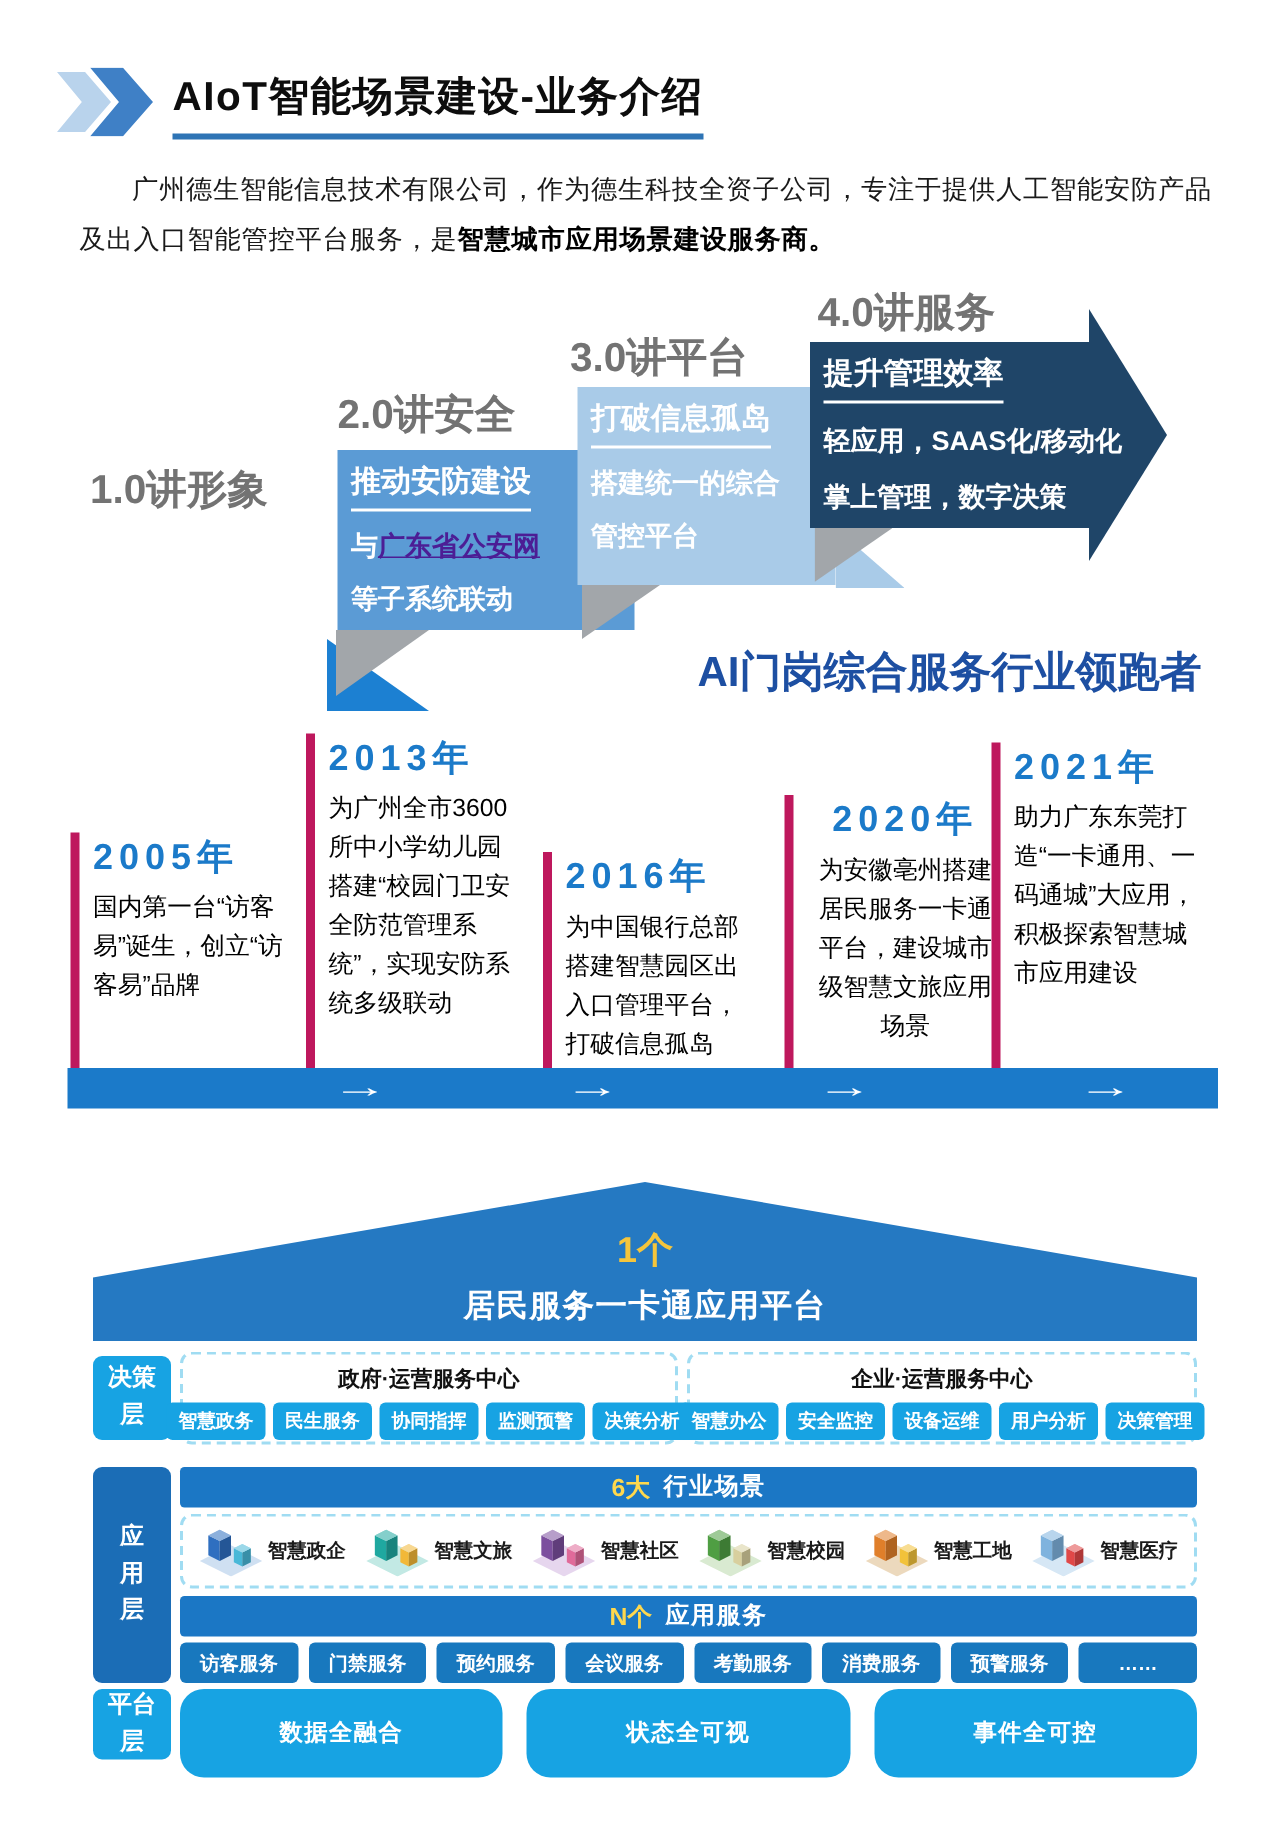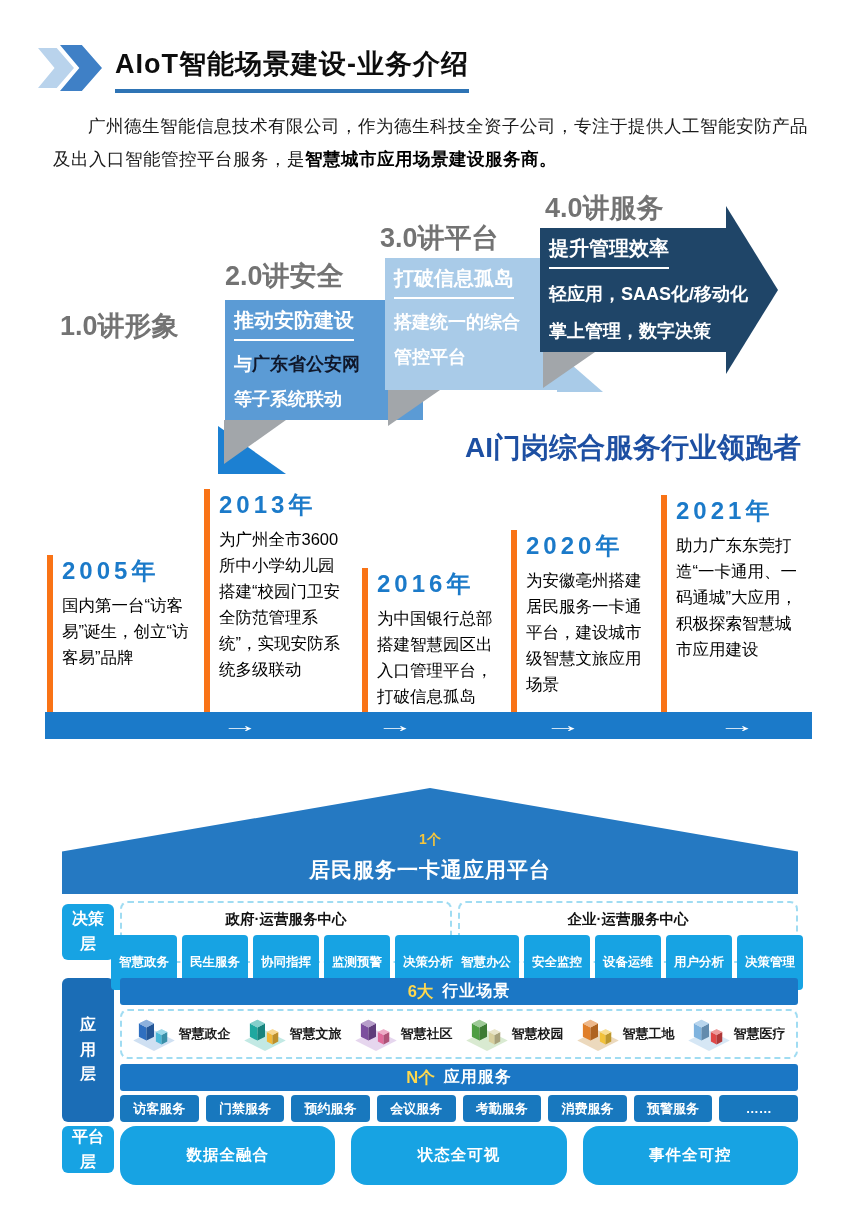--- a/index.html
+++ b/index.html
@@ -39,54 +39,54 @@
   .fold{position:absolute;background:#a2a6aa;clip-path:polygon(0 0,100% 0,0 100%);}
   .fold1{left:224px;top:420px;width:62px;height:44px;}
   .fold2{left:388px;top:390px;width:52px;height:36px;}
   .fold3{left:543px;top:352px;width:52px;height:36px;}
   .arrow-head{position:absolute;left:726px;top:206px;width:0;height:0;
         border-left:52px solid #1f4568;border-top:84px solid transparent;border-bottom:84px solid transparent;}
   .slogan{position:absolute;left:452px;top:429px;width:362px;text-align:center;
         font-size:28px;font-weight:900;color:#1d4fa2;white-space:nowrap;}
 
   
-  .tl-col{position:absolute;width:146px;border-left:6px solid #f97316;padding-left:9px;box-sizing:border-box;}
+  .tl-col{position:absolute;width:146px;border-left:6px solid #be185d;padding-left:9px;box-sizing:border-box;}
   .tl-col:nth-of-type(1){left:47px;top:555px;height:157px;}
   .tl-col:nth-of-type(2){left:204px;top:489px;height:223px;}
   .tl-col:nth-of-type(3){left:362px;top:568px;height:144px;}
-  .tl-col:nth-of-type(4){left:511px;top:530px;height:182px;}
+  .tl-col:nth-of-type(4){left:523px;top:530px;height:182px;text-align:center;}
   .tl-col:nth-of-type(5){left:661px;top:495px;height:217px;}
   .tl-year{font-size:24px;font-weight:800;color:#1b7ac9;letter-spacing:4px;margin-bottom:5px;}
   .tl-text{font-size:16.5px;line-height:26px;color:#000000;}
   .tl-bar{position:absolute;left:45px;top:712px;width:767px;height:27px;background:#1b7ac9;}
   .tl-arrow{position:absolute;top:0;color:#fff;font-size:20px;line-height:26px;font-weight:700;
         transform:scaleX(1.9);}
   .tl-arrow:nth-of-type(1){left:185px;} .tl-arrow:nth-of-type(2){left:340px;}
   .tl-arrow:nth-of-type(3){left:508px;} .tl-arrow:nth-of-type(4){left:682px;}
 
   
   .roof{position:absolute;left:62px;top:788px;width:736px;height:106px;background:#2579c2;
         clip-path:polygon(50% 0,100% 60%,100% 100%,0 100%,0 60%);
         display:flex;flex-direction:column;align-items:center;justify-content:flex-end;padding-bottom:10px;box-sizing:border-box;}
-  .roof-count{color:#f5c53c;font-size:14px;font-weight:800;}
+  .roof-count{color:#f5c53c;font-size:24px;font-weight:800;}
   .roof-title{color:#fff;font-size:21px;font-weight:800;margin-top:7px;letter-spacing:1px;}
 
   .layer-lbl{position:absolute;left:62px;width:52px;border-radius:6px;color:#fff;font-weight:800;
         font-size:16px;display:flex;align-items:center;justify-content:center;text-align:center;}
   .layer-lbl span{display:block;word-break:break-all;line-height:1.55;}
   .lbl-decision{top:904px;height:56px;background:#17a3e3;} .lbl-decision span{width:36px;}
   .lbl-application{top:978px;height:144px;background:#1b6db6;} .lbl-application span{width:18px;}
   .lbl-platform{top:1126px;height:47px;background:#17a3e3;} .lbl-platform span{width:36px;}
 
   .svc-box{position:absolute;top:901px;height:62px;border:2px dashed #a0dcf2;border-radius:8px;
         background:#fff;box-sizing:border-box;}
   .svc-left{left:120px;width:332px;} .svc-right{left:458px;width:340px;}
   .svc-title{text-align:center;font-size:14.5px;font-weight:800;color:#111;margin-top:7px;}
   .svc-btns{display:flex;justify-content:center;gap:5px;margin-top:6px;}
-  .svc-btn{background:#17a3e3;color:#fff;font-size:12.5px;font-weight:700;padding:19px 8px;
+  .svc-btn{background:#17a3e3;color:#fff;font-size:12.5px;font-weight:700;padding:4px 8px;
         border-radius:4px;white-space:nowrap;}
 
   .band{position:absolute;left:120px;width:678px;height:27px;background:#1b77c5;border-radius:3px;
         display:flex;align-items:center;justify-content:center;gap:9px;}
   .band-scenes{top:978px;} .band-services{top:1064px;}
   .band .count{color:#ffd84d;font-weight:800;font-size:16.5px;}
   .band .btitle{color:#fff;font-weight:800;font-size:16px;letter-spacing:1px;}
 
   .scene-box{position:absolute;left:120px;top:1009px;width:678px;height:50px;border:2px dashed #a0dcf2;
         border-radius:8px;background:#fff;box-sizing:border-box;display:flex;align-items:center;
@@ -114,21 +114,21 @@
 
   <div class="intro"><span>广州德生智能信息技术有限公司，作为德生科技全资子公司，专注于提供人工智能安防产品及出入口智能管控平台服务，是</span><b>智慧城市应用场景建设服务商。</b></div>
 
   <div class="tail tail1"></div>
   <div class="fold fold1"></div>
   <div class="tail tail3"></div>
 
   <div class="step step2">
     <span class="head">推动安防建设</span>
     <div>
-        <div class="rich-line"><span>与</span><span style="color: #0f172a;">广东省公安网</span></div>
+        <div class="rich-line"><span>与</span><span style="color: #4c1d95; text-decoration: underline;">广东省公安网</span></div>
         <div class="rich-line"><span>等子系统联动</span></div>
       </div>
   </div>
   <div class="fold fold2"></div>
   <div class="step step3">
     <span class="head">打破信息孤岛</span>
     <div>
         <div class="rich-line"><span>搭建统一的综合</span></div>
         <div class="rich-line"><span>管控平台</span></div>
       </div>

